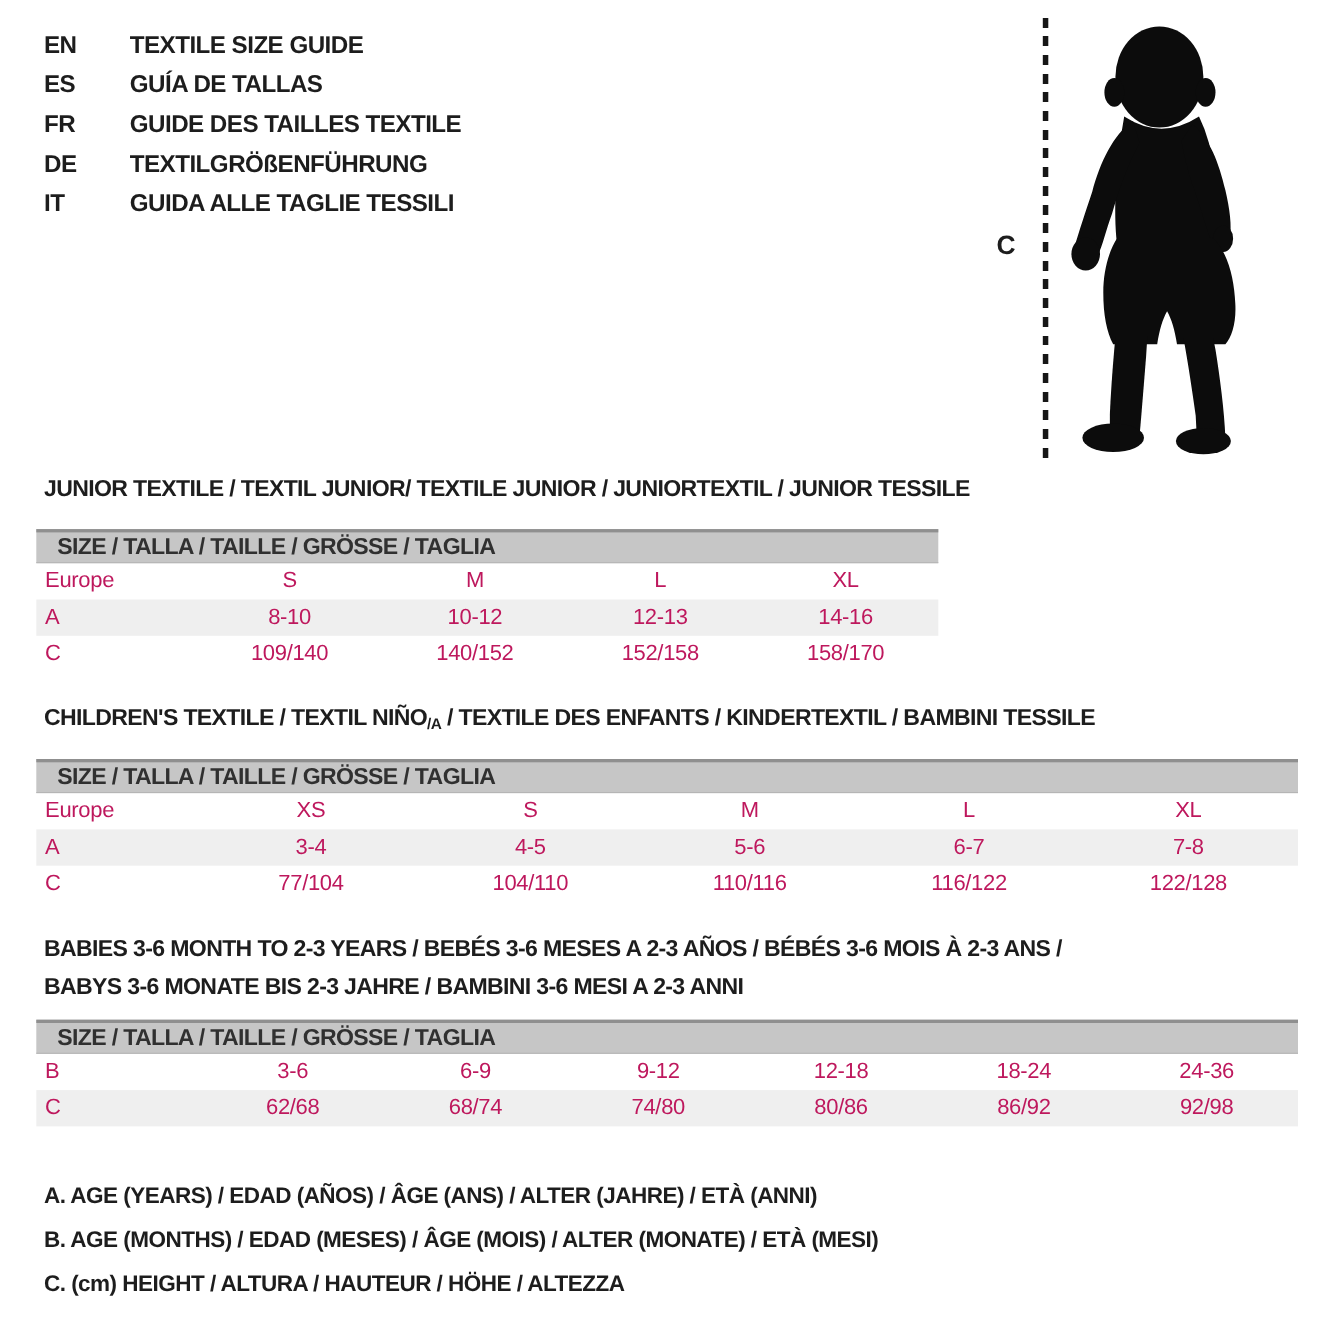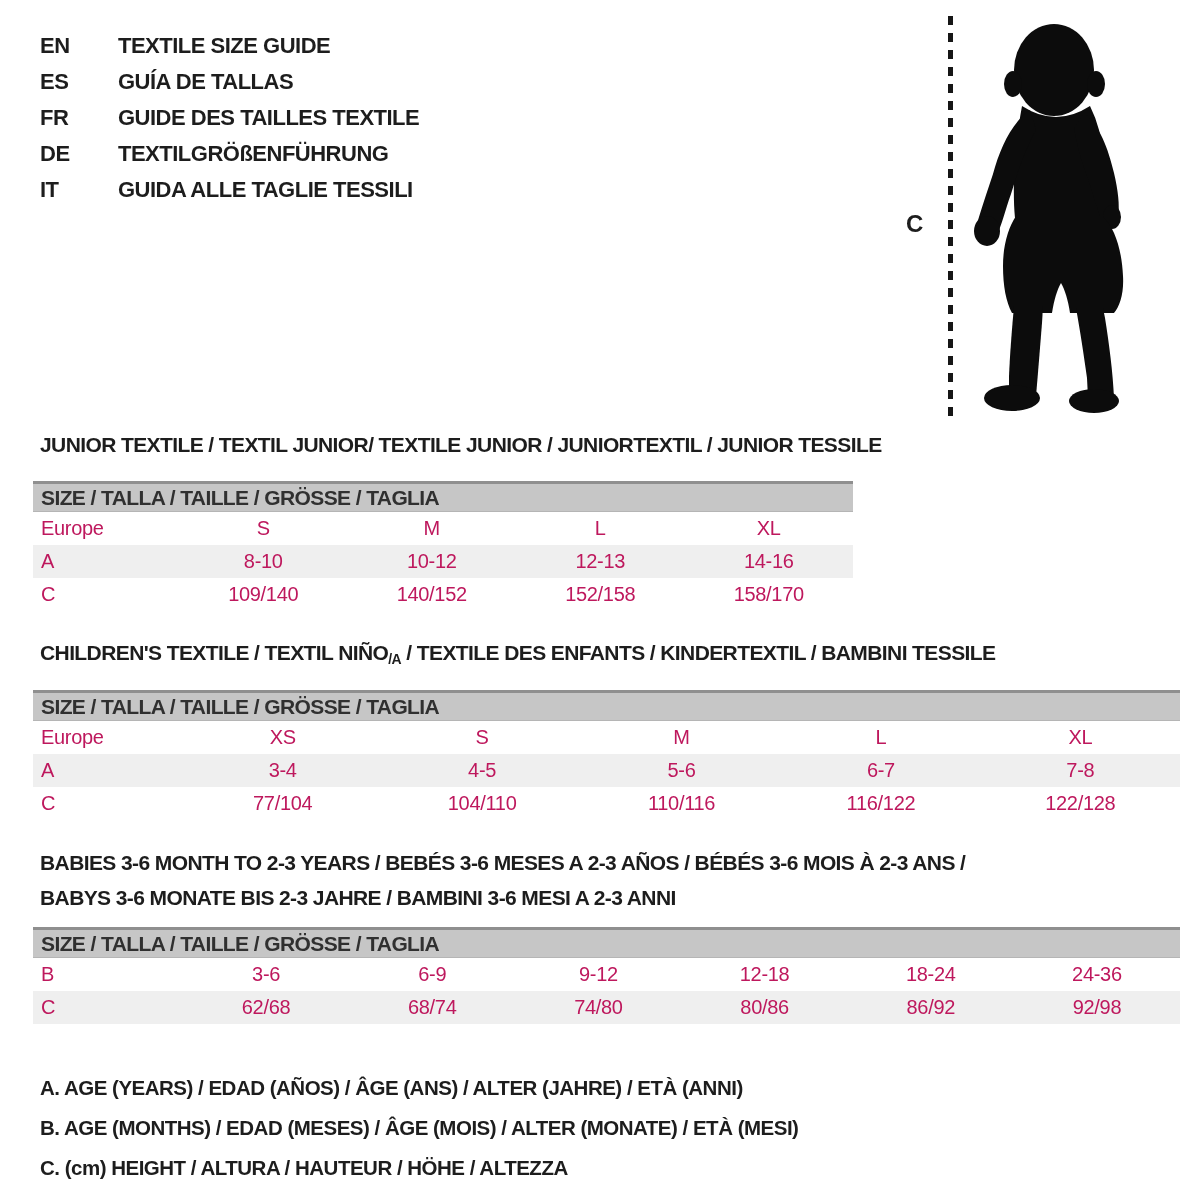--- a/index.html
+++ b/index.html
@@ -7,21 +7,21 @@
     width: 1200px; height: 1200px;
     background: #ffffff;
     font-family: "Liberation Sans", sans-serif;
     color: #1d1d1d;
     overflow: hidden;
   }
   .canvas { position: relative; width: 1200px; height: 1200px; background: #fff; }
 
   
   .lang-block { position: absolute; left: 40px; top: 28px; }
-  .lang-row { display: flex; height: 36px; align-items: center; }
+  .lang-row { display: flex; height: 36px; }
   .lang-code {
     width: 78px; font-size: 22px; font-weight: 700; letter-spacing: -0.5px;
   }
   .lang-title { font-size: 22px; font-weight: 700; letter-spacing: -0.5px; }
 
   
   .measure-line {
     position: absolute; left: 948px; top: 16px; width: 5px; height: 404px;
     background: repeating-linear-gradient(to bottom, #161616 0 9px, transparent 9px 17px);
   }
@@ -41,21 +41,21 @@
   .two-line { line-height: 35px; }
 
   
   .size-table { position: absolute; left: 33px; }
   .size-bar {
     background: #c6c6c6;
     border-top: 3px solid #8f8f8f;
     border-bottom: 1px solid #b5b5b5;
     height: 27px;
     display: flex; align-items: center;
-    padding-left: 8px;
+    padding-left: 19px;
     font-size: 21px; font-weight: 700; letter-spacing: -0.6px; color: #303030;
   }
   .trow {
     display: flex; height: 33px; align-items: center;
     font-size: 20px; letter-spacing: -0.3px; color: #be185d;
   }
   .trow.shaded { background: #efefef; }
   .trow .lbl { padding-left: 8px; box-sizing: border-box; }
   .t-junior .lbl, { width: 146px; }
   .t-junior .lbl { width: 146px; }

